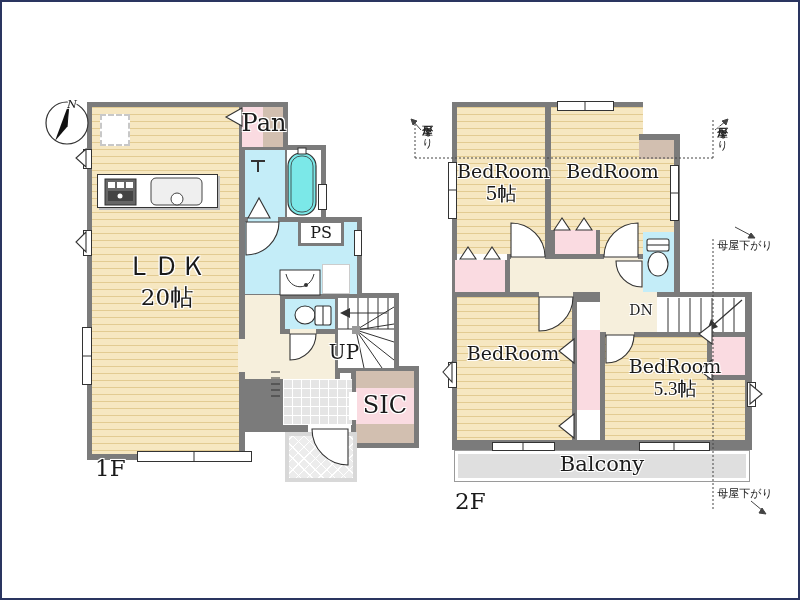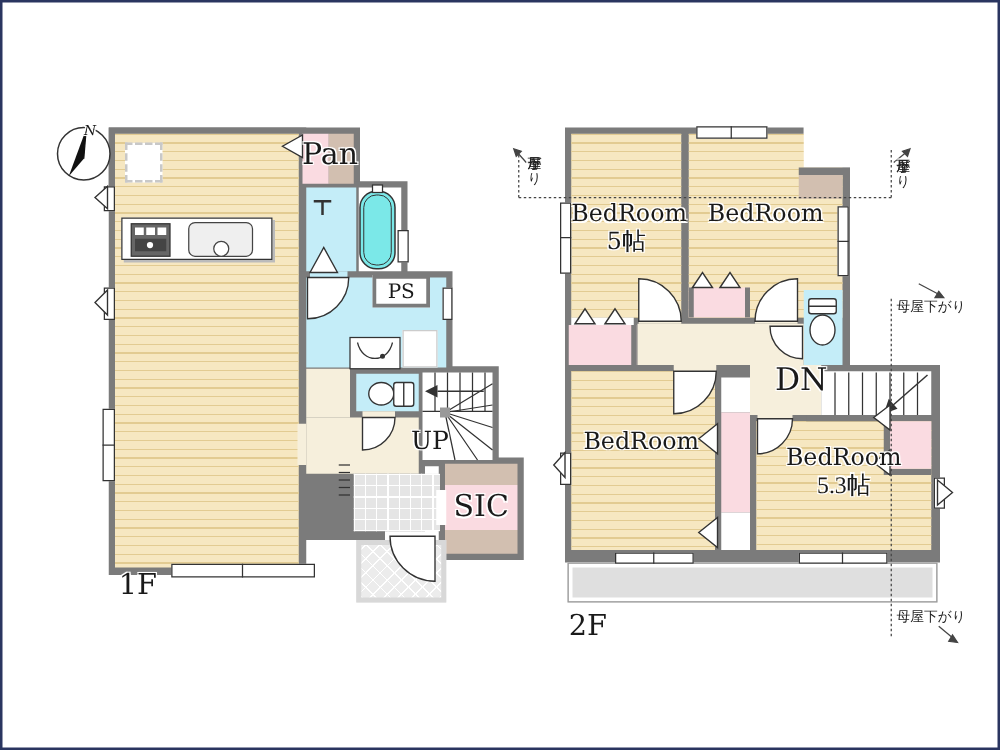--- a/index.html
+++ b/index.html
@@ -246,33 +246,36 @@
         <polygon points="726,117 720,119 724,123" fill="#444"></polygon>
       <line x1="733" y1="225" x2="750" y2="234"></line>
         <polygon points="753,236 746,236 749,231" fill="#444"></polygon>
       <line x1="749" y1="499" x2="761" y2="509"></line>
         <polygon points="764,512 757,511 760,506" fill="#444"></polygon>
     </g>
   </svg>
 
   <div class="lbl" style="left:62px;top:97px;width:16px;font-size:11px;font-style:italic;">N</div>
 
+  <div class="lbl" style="left:115px;top:250px;width:100px;font-size:27px;">ＬＤＫ</div>
+  <div class="lbl" style="left:115px;top:283px;width:100px;font-size:23px;">20帖</div>
   <div class="lbl" style="left:238px;top:109px;width:48px;font-size:24px;">Pan</div>
   <div class="lbl" style="left:298px;top:223px;width:42px;font-size:16px;">PS</div>
   <div class="lbl" style="left:322px;top:340px;width:40px;font-size:20px;">UP</div>
   <div class="lbl" style="left:356px;top:391px;width:54px;font-size:24px;">SIC</div>
   <div class="lbl" style="left:93px;top:454px;width:48px;font-size:23px;text-align:left;">1F</div>
 
   <div class="lbl" style="left:455px;top:160px;width:88px;font-size:19px;">BedRoom</div>
   <div class="lbl" style="left:455px;top:182px;width:88px;font-size:19px;">5帖</div>
   <div class="lbl" style="left:549px;top:160px;width:123px;font-size:19px;">BedRoom</div>
   <div class="lbl" style="left:452px;top:342px;width:118px;font-size:19px;">BedRoom</div>
   <div class="lbl" style="left:603px;top:355px;width:140px;font-size:19px;">BedRoom</div>
   <div class="lbl" style="left:603px;top:377px;width:140px;font-size:19px;font-family:Liberation Serif, serif;">5.3帖</div>
-  <div class="lbl" style="left:618px;top:289px;width:42px;font-size:25px;">DN</div>
+  <div class="lbl" style="left:618px;top:301px;width:42px;font-size:14px;">DN</div>
+  <div class="lbl" style="left:540px;top:451px;width:120px;font-size:21px;">Balcony</div>
   <div class="lbl" style="left:453px;top:487px;width:48px;font-size:23px;text-align:left;">2F</div>
 
   <div class="lbl vtext small-note" style="left:419px;top:96px;height:64px;">母屋下がり</div>
   <div class="lbl vtext small-note" style="left:714px;top:98px;height:64px;">母屋下がり</div>
   <div class="lbl small-note" style="left:712px;top:238px;width:62px;">母屋下がり</div>
   <div class="lbl small-note" style="left:712px;top:486px;width:62px;">母屋下がり</div>
 
 </div>
 
 </body></html>

